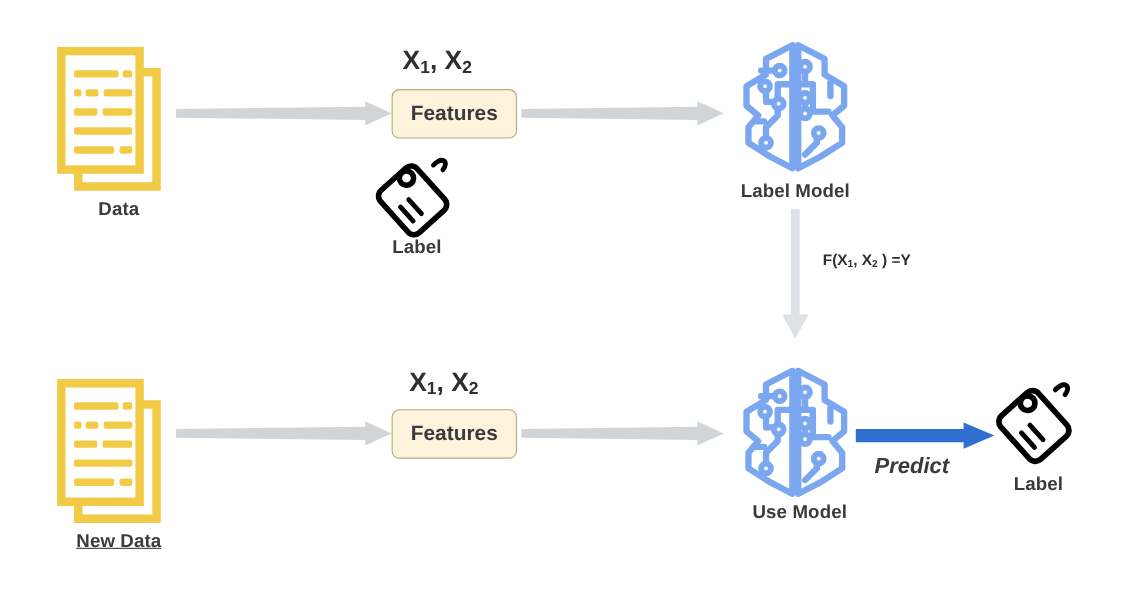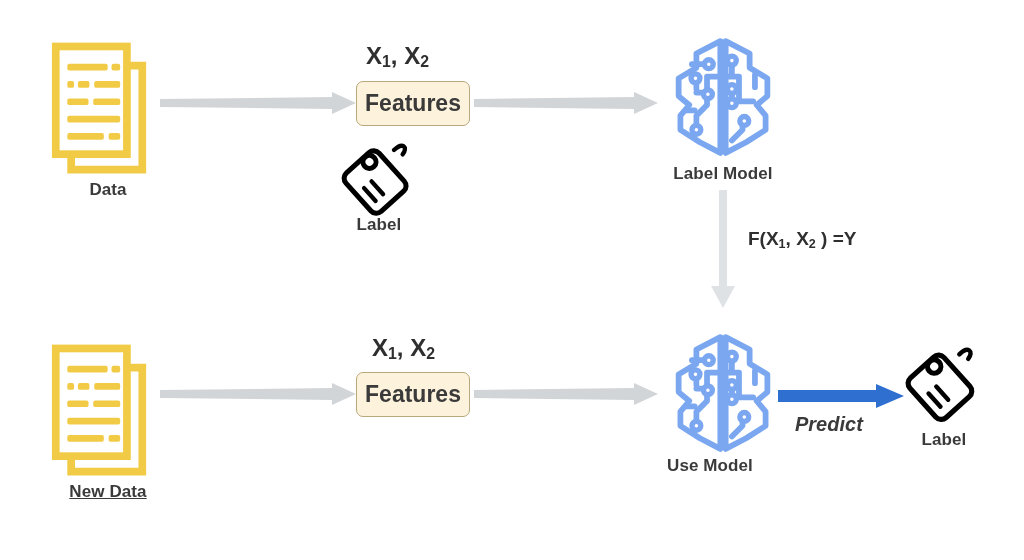--- a/index.html
+++ b/index.html
@@ -32,42 +32,42 @@
 
   
   .features-box {
     position: absolute;
     background: #fdf3dd;
     border: 1.5px solid #b8a97a;
     border-radius: 7px;
     display: flex;
     align-items: center;
     justify-content: center;
-    font-size: 23px;
+    font-size: 19px;
     font-weight: bold;
     color: #3a3a3a;
   }
 
   
   .varlabel {
     position: absolute;
     font-size: 24px;
     font-weight: bold;
     color: #2f2f2f;
     white-space: nowrap;
   }
   .varlabel sub, .formula sub {
     font-size: 0.66em;
     vertical-align: -0.22em;
     font-weight: bold;
   }
 
   .formula {
     position: absolute;
-    font-size: 19px;
+    font-size: 14px;
     font-weight: bold;
     color: #2f2f2f;
     white-space: nowrap;
   }
 
   .predict-label {
     position: absolute;
     font-size: 20px;
     font-weight: bold;
     color: #3a3a3a;
@@ -227,21 +227,21 @@
     <svg width="184" height="22" viewBox="0 0 184 22">
       <path d="M0 7 L160 5 L160 0 L184 11 L160 22 L160 17 L0 15 Z" fill="#d2d5d8"></path>
     </svg>
   </div>
 
   <div class="node" style="left:660px; top:330px;">
     <svg width="126" height="126" viewBox="-4 0 128 142">
       <use href="#brain-icon"></use>
     </svg>
   </div>
-  <div class="caption" style="left:637px; top:456px; width:146px;">Use Model</div>
+  <div class="caption" style="left:624px; top:456px; width:146px;text-align:right;">Use Model</div>
 
   <div class="node" style="left:778px; top:384px;">
     <svg width="126" height="24" viewBox="0 0 126 24">
       <path d="M0 6 L98 6 L98 0 L126 12 L98 24 L98 18 L0 18 Z" fill="#2f6fd0"></path>
     </svg>
   </div>
   <div class="predict-label" style="left:795px; top:413px;">Predict</div>
 
   <div class="node" style="left:902px; top:344px;">
     <svg width="88" height="74" viewBox="0 0 112 100">

